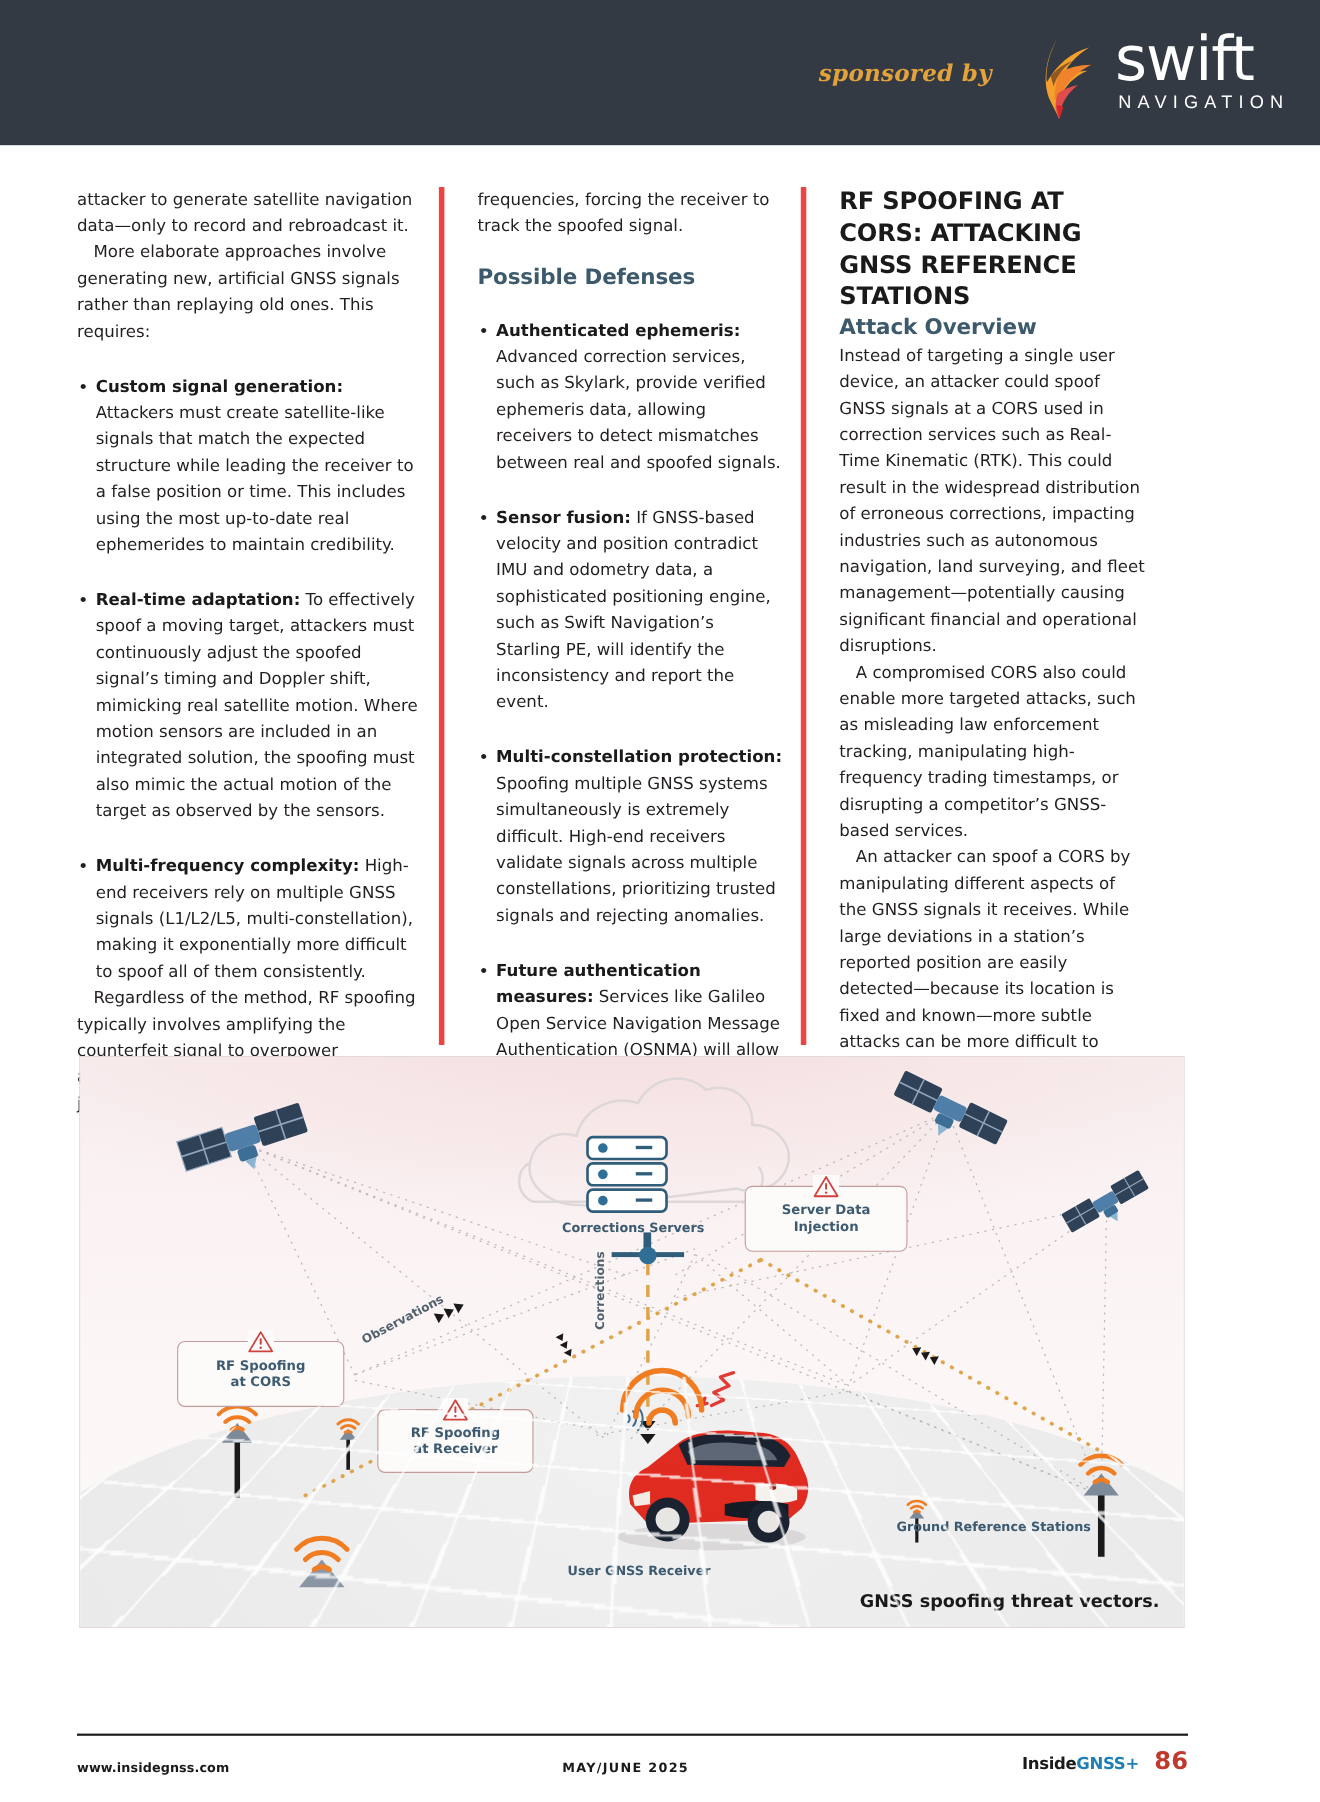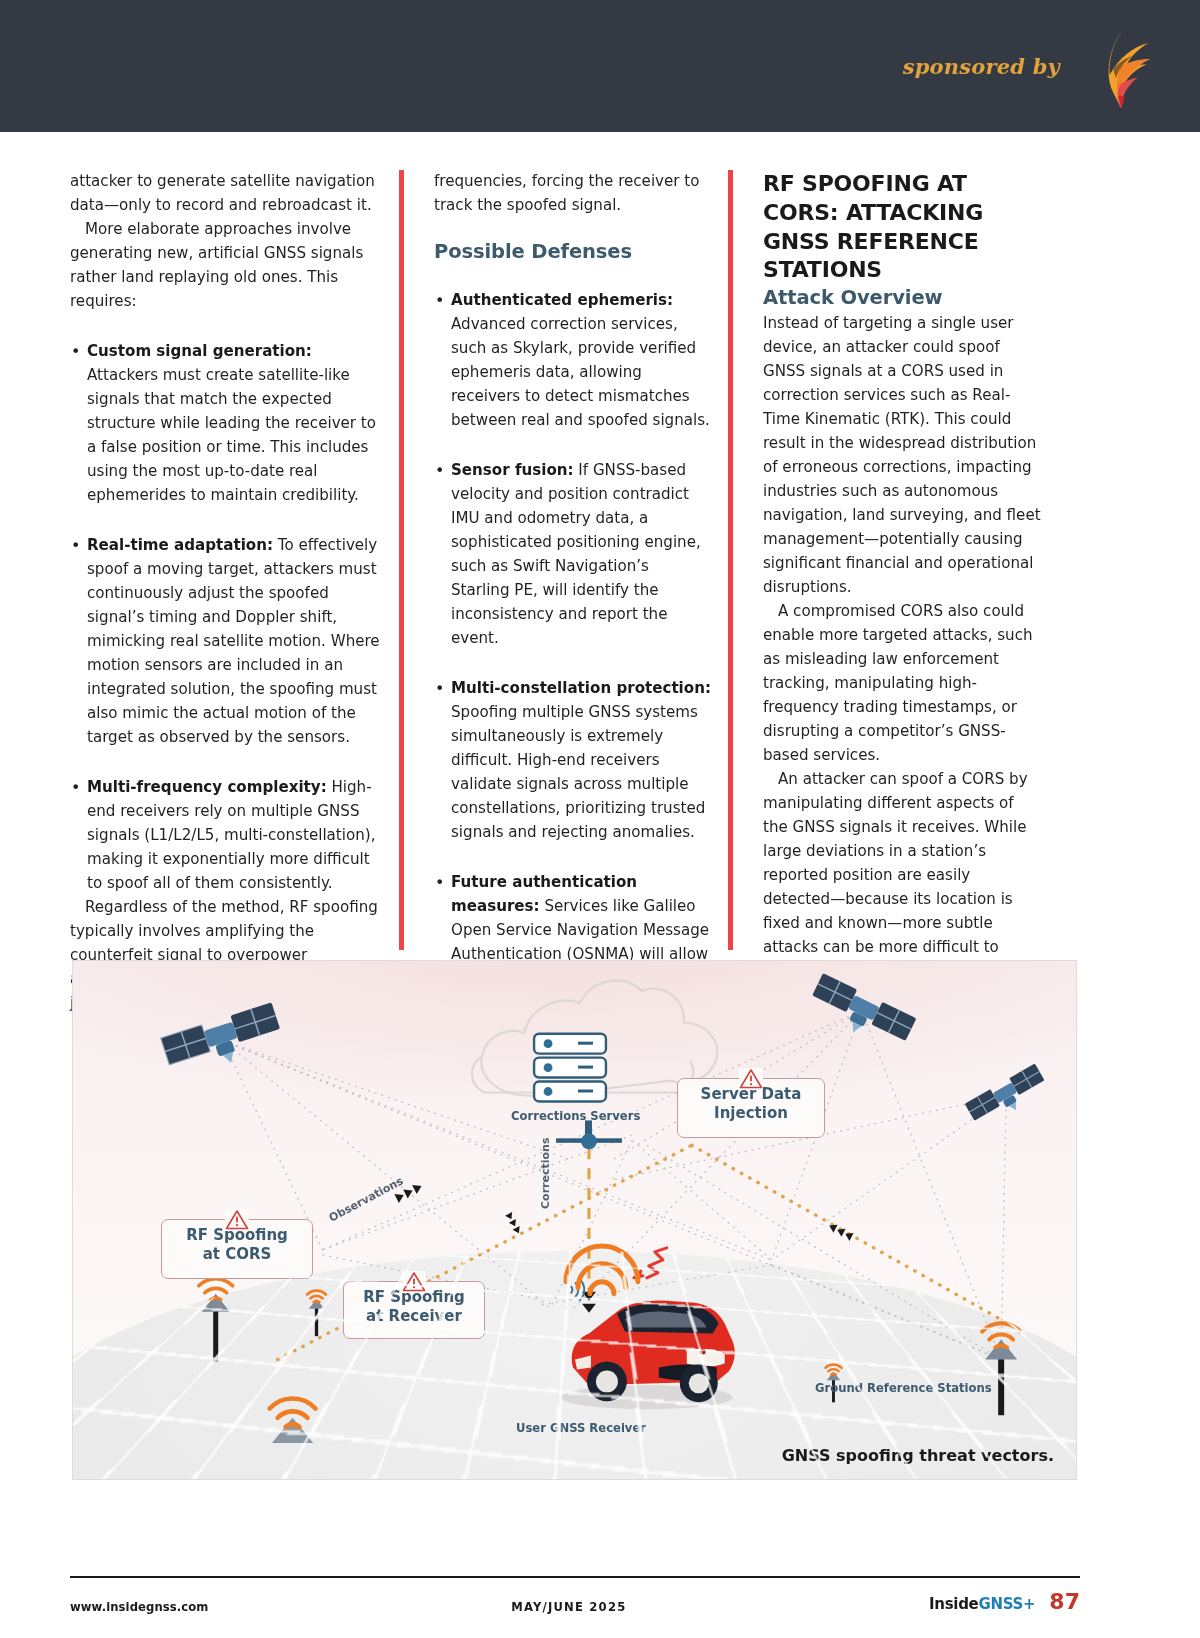--- a/index.html
+++ b/index.html
@@ -119,23 +119,23 @@
   }
 
   
   .node {
     position: absolute;
     background: #fdfbfa;
     border: 1.3px solid #c59a9a;
     border-radius: 7px;
     text-align: center;
     font-family: "DejaVu Sans", sans-serif;
-    font-size: 15px; font-weight: bold;
+    font-size: 12px; font-weight: bold;
     color: #3c5a70; line-height: 1.26;
-    display: flex; align-items: flex-start; justify-content: center;
+    display: flex; align-items: center; justify-content: center;
     padding: 6px 8px;
   }
   .warn {
     position: absolute; top: -11px; left: 50%; transform: translateX(-50%);
     width: 24px; height: 21px;
   }
   .lbl {
     position: absolute;
     font-family: "DejaVu Sans", sans-serif;
     font-weight: bold; color: #3c5a70;
@@ -174,28 +174,32 @@
   <div class="header-band">
     <div class="sponsor-text">sponsored by</div>
     <div class="swift-logo">
       <svg class="swift-mark" viewBox="0 0 100 104">
         <path d="M56 4 C42 20 34 44 36 62 C46 44 62 30 80 26 C66 34 56 46 50 60 C58 54 68 50 78 50 C64 56 54 66 49 80 L49 100 L40 82 C30 62 34 30 56 4 Z" fill="#f3a12c"></path>
         <path d="M49 52 C58 47 70 44 82 44 C70 50 60 58 54 68 C50 74 48 82 48 90 L44 78 C44 68 46 59 49 52 Z" fill="#f0822c"></path>
         <path d="M47 74 C52 70 60 66 68 65 C60 71 54 79 51 88 L48 100 L45 88 C45 82 46 78 47 74 Z" fill="#e04b4b"></path>
         <path d="M46 86 L49 100 L53 88 C51 86 48 85 46 86 Z" fill="#d8232a"></path>
         <path d="M40 56 C44 50 52 44 62 40 C52 48 46 56 43 66 Z" fill="#4a2a1c" opacity=".6"></path>
       </svg>
+      <div class="swift-words">
+        <div class="swift-name">swift</div>
+        <div class="swift-sub">NAVIGATION</div>
+      </div>
     </div>
   </div>
 
   <div class="columns">
 
     <div class="col">
       <p>attacker to generate satellite navigation data—only to record and rebroadcast it.</p>
-      <p class="indent">More elaborate approaches involve generating new, artificial GNSS signals rather land replaying old ones. This requires:</p>
+      <p class="indent">More elaborate approaches involve generating new, artificial GNSS signals rather than replaying old ones. This requires:</p>
       <ul class="bullets">
         <li><b>Custom signal generation:</b><span> Attackers must create satellite-like signals that match the expected structure while leading the receiver to a false position or time. This includes using the most up-to-date real ephemerides to maintain credibility.</span></li>
         <li><b>Real-time adaptation:</b><span> To effectively spoof a moving target, attackers must continuously adjust the spoofed signal’s timing and Doppler shift, mimicking real satellite motion. Where motion sensors are included in an integrated solution, the spoofing must also mimic the actual motion of the target as observed by the sensors.</span></li>
         <li><b>Multi-frequency complexity:</b><span> High-end receivers rely on multiple GNSS signals (L1/L2/L5, multi-constellation), making it exponentially more difficult to spoof all of them consistently.</span></li>
       </ul>
       <p class="indent">Regardless of the method, RF spoofing typically involves amplifying the counterfeit signal to overpower authentic GNSS signals while also jamming unspoofed</p>
     </div>
 
     <div class="col">
       <p>frequencies, forcing the receiver to track the spoofed signal.</p>
@@ -507,17 +511,17 @@
 
     <div class="fig-caption">GNSS spoofing threat vectors.</div>
   </div>
 
   <div class="footer-rule"></div>
   <div class="footer">
     <div class="f-left">www.insidegnss.com</div>
     <div class="f-mid">MAY/JUNE 2025</div>
     <div class="f-right">
       <div class="f-brand"><span>Inside</span><span class="gnss">GNSS+</span></div>
-      <div class="f-page">87</div>
+      <div class="f-page">86</div>
     </div>
   </div>
 
 </div>
 
 </body></html>

